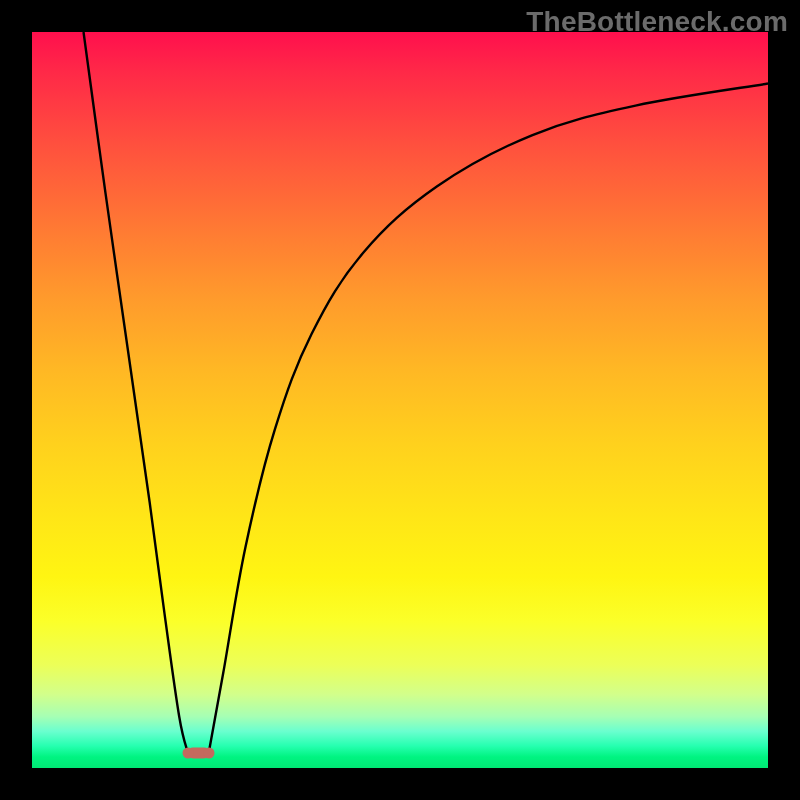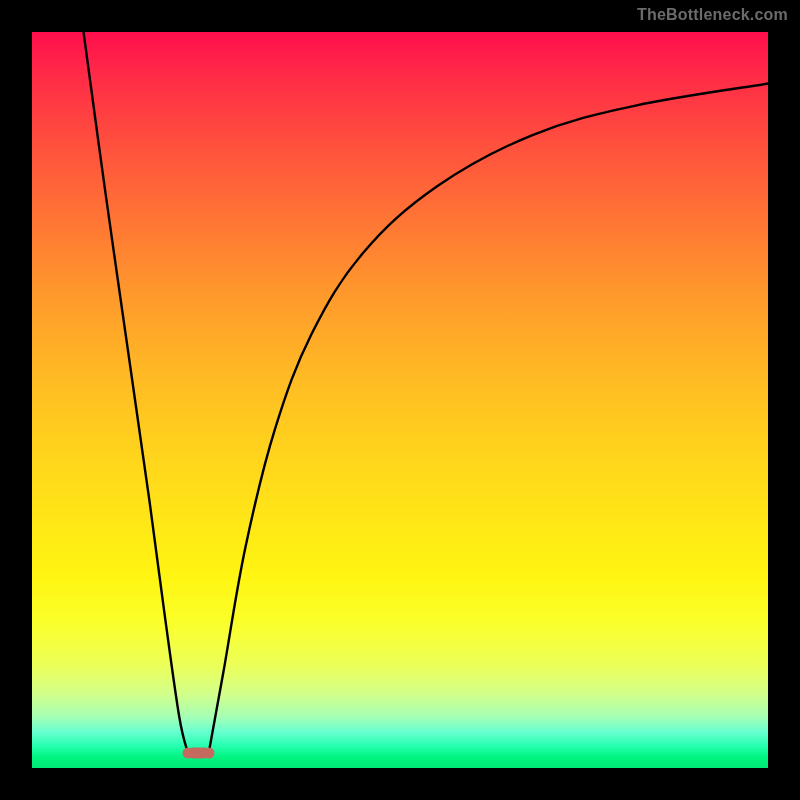--- a/index.html
+++ b/index.html
@@ -56,21 +56,21 @@
     height: 11px;
     background: #c46a5e;
     transform: translateY(-50%);
     border-radius: 5px;
   }
   .watermark {
     position: absolute;
     top: 6px;
     right: 12px;
     font-family: Arial, Helvetica, sans-serif;
-    font-size: 16px;
+    font-size: 28px;
     font-weight: 600;
     color: #6b6b6b;
     letter-spacing: 0.2px;
   }
 </style>
 </head>
 <body>
 
 <div class="frame">
   <div class="gradient-bg"></div>

